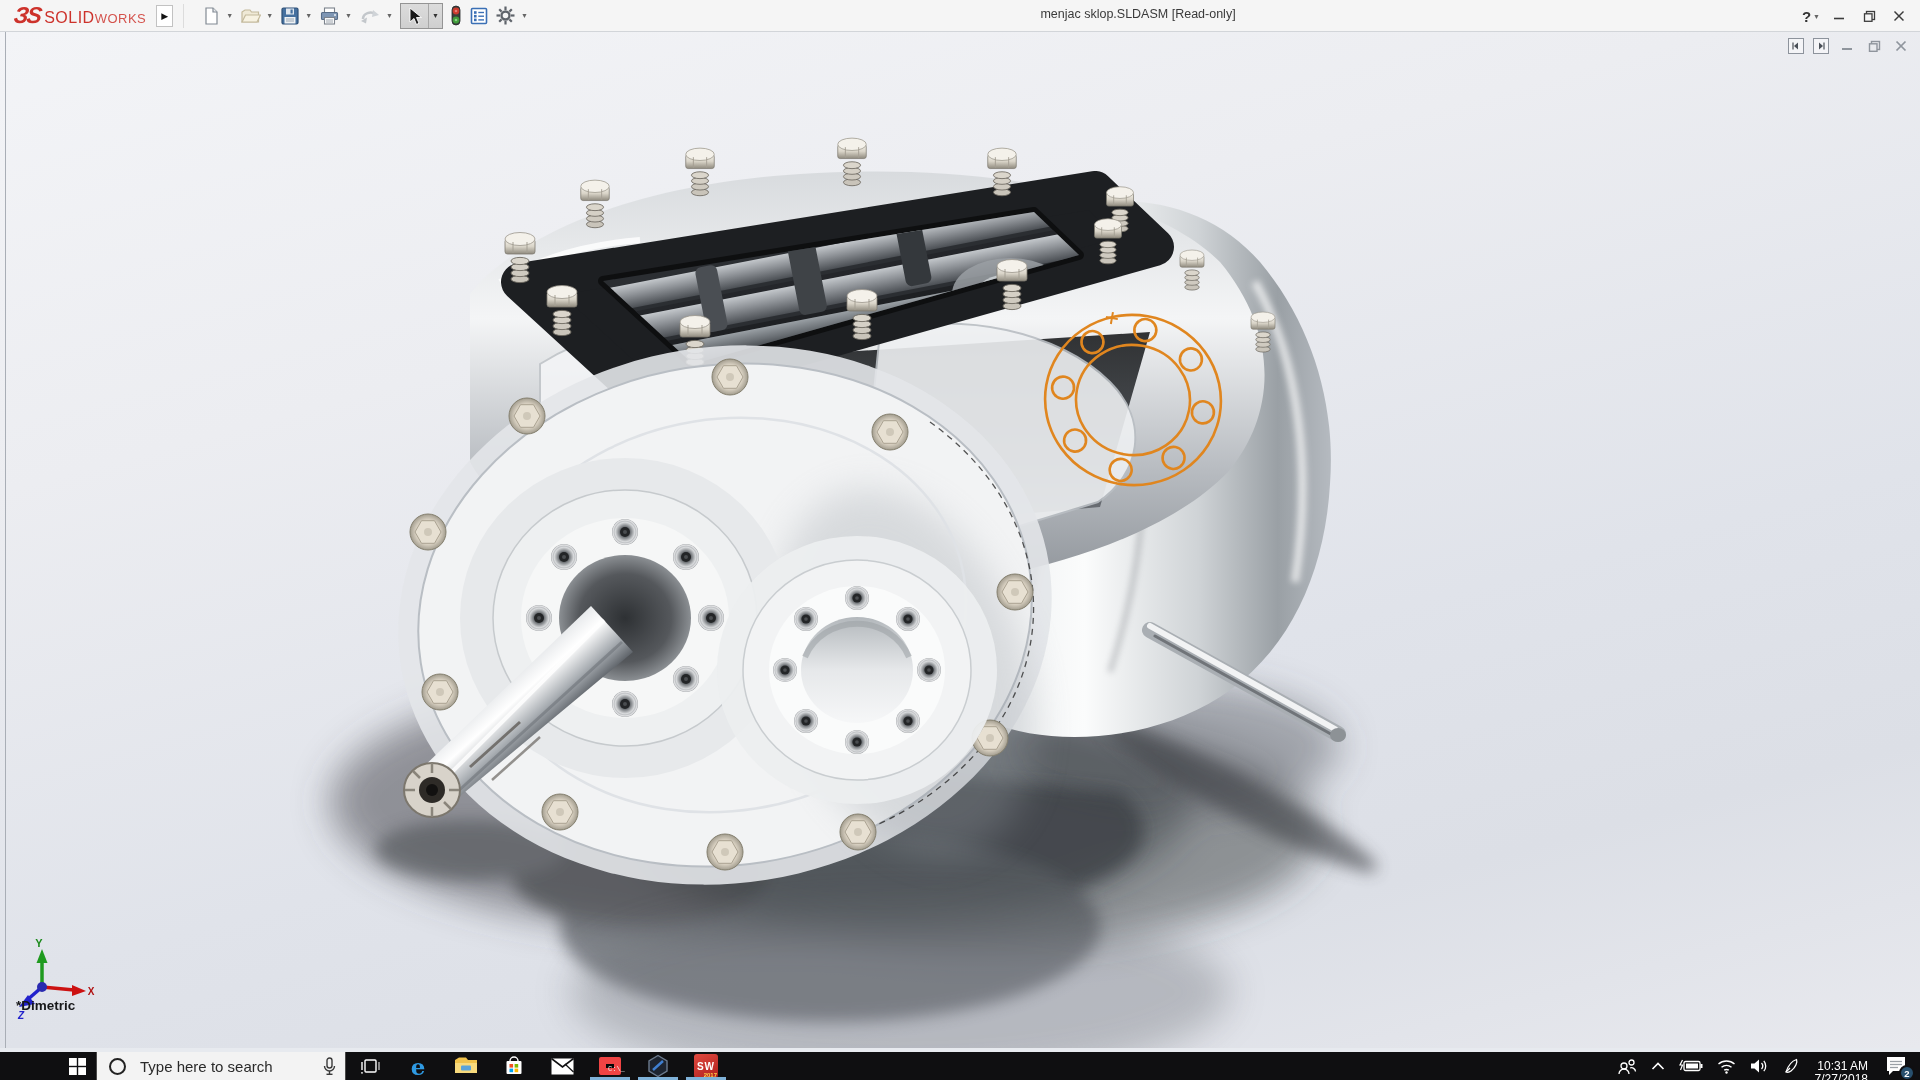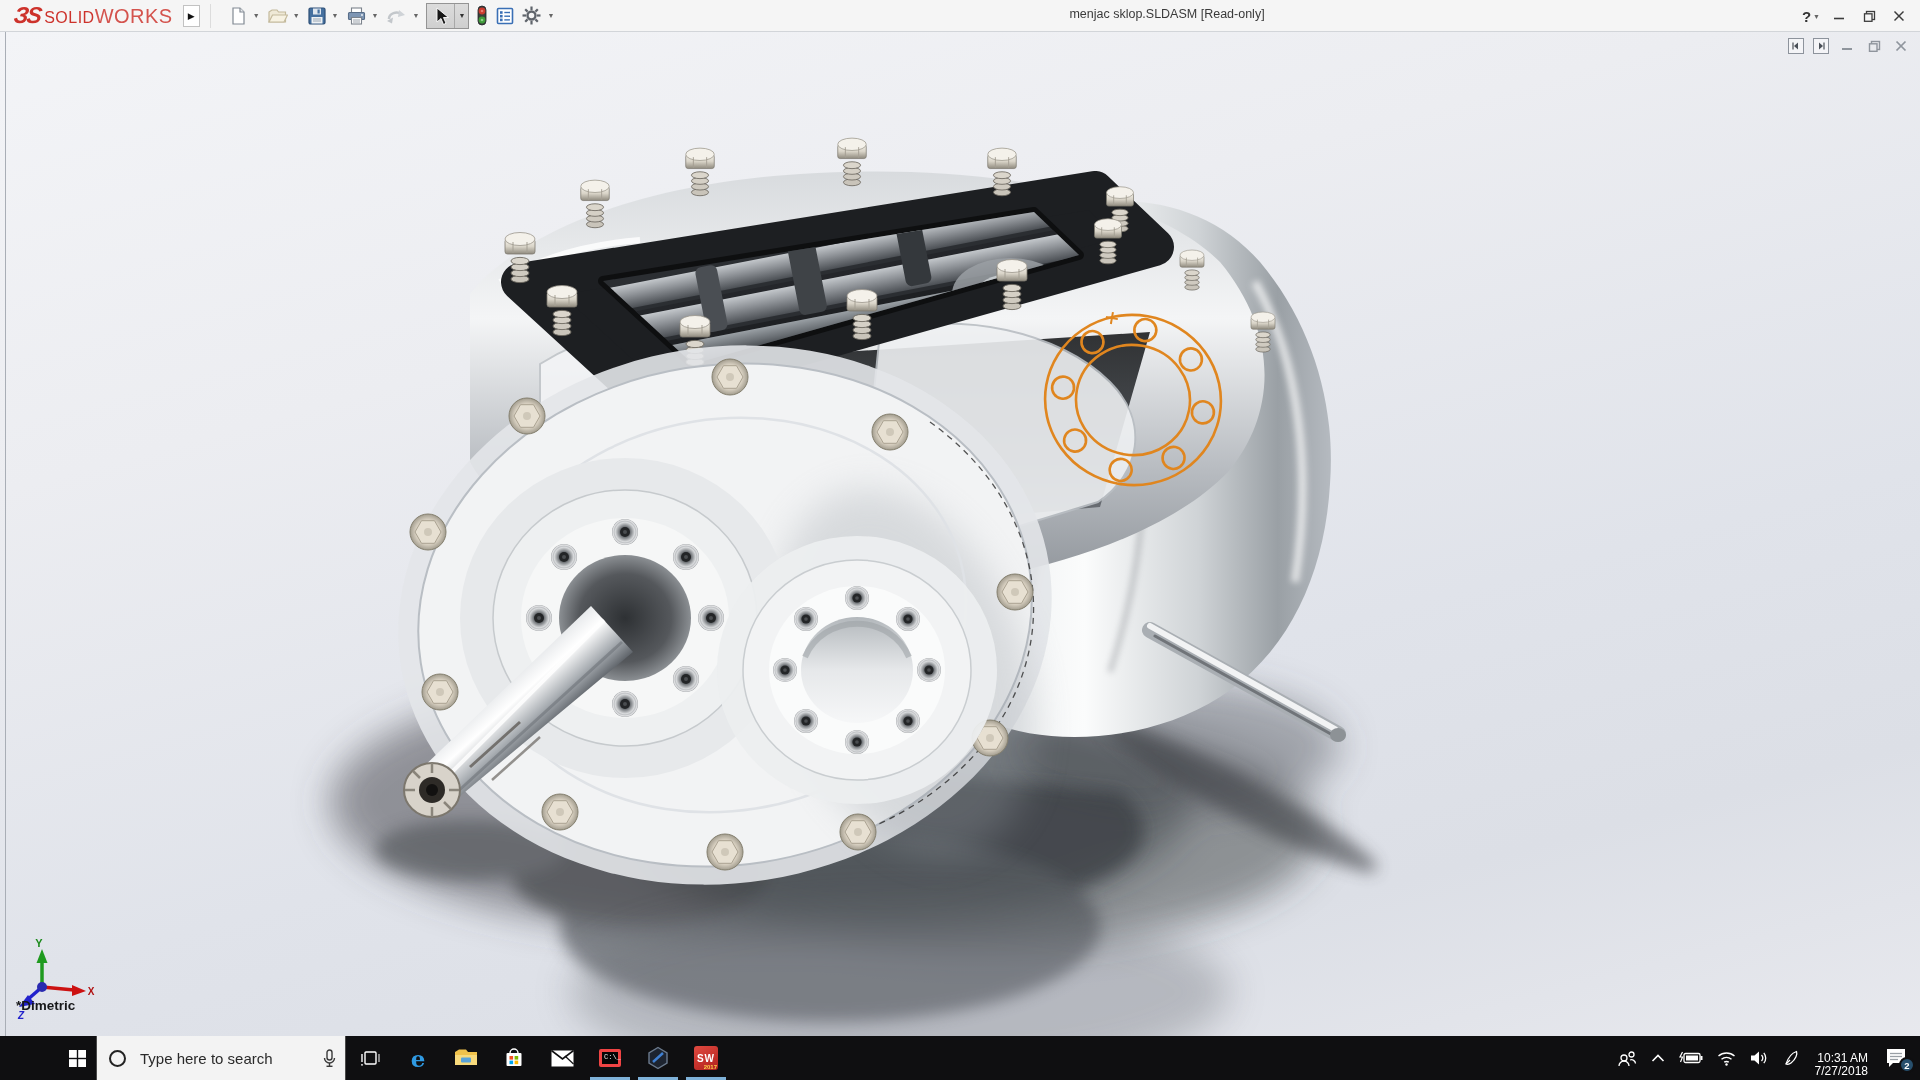--- a/index.html
+++ b/index.html
@@ -5,49 +5,49 @@
   html,body{margin:0;padding:0;width:1920px;height:1080px;overflow:hidden;
     font-family:"Liberation Sans", sans-serif; background:#e7eaef;}
   *{box-sizing:border-box;}
 
   
   .titlebar{position:absolute;top:0;left:0;width:1920px;height:32px;background:#f5f5f5;
     border-bottom:1px solid #d2d5d9;display:flex;align-items:center;z-index:50;}
   .logo{display:flex;align-items:baseline;padding:0 8px 0 14px;cursor:default;}
   .logo-mark{font-style:italic;font-weight:bold;font-size:23px;color:#cd322b;letter-spacing:-2px;margin-right:4px;transform:skewX(-8deg);}
   .logo-solid{font-weight:normal;font-size:16px;color:#cd322b;letter-spacing:.5px;}
-  .logo-works{font-weight:normal;font-size:20px;color:#d4534d;letter-spacing:.5px;}
+  .logo-works{font-weight:normal;font-size:13px;color:#d4534d;letter-spacing:.5px;}
   .flyout-btn{width:17px;height:22px;border:1px solid #c2c2c2;background:#fff;display:flex;
     align-items:center;justify-content:center;font-size:9px;color:#111;margin-left:2px;}
   .tb-sep{width:1px;height:24px;background:#dcdcdc;margin:0 14px 0 10px;}
   .tb-group{display:flex;align-items:center;}
   .tb-btn{height:28px;display:flex;align-items:center;justify-content:center;padding:0 2px;margin:0 1px;}
   .caret{font-size:7px;color:#666;margin:0 4px 0 2px;}
   .sel-box{display:flex;align-items:center;border:1px solid #949494;background:linear-gradient(#dcdcdc,#cfcfcf);height:26px;margin:0 3px;}
   .sel-main{width:27px;height:24px;display:flex;align-items:center;justify-content:center;}
   .sel-drop{width:14px;height:24px;border-left:1px solid #a8a8a8;display:flex;align-items:center;justify-content:center;font-size:7px;color:#333;}
-  .doc-title{position:absolute;left:1167px;top:0;height:28px;transform:translateX(-50%);
+  .doc-title{position:absolute;left:1138px;top:0;height:28px;transform:translateX(-50%);
     display:flex;align-items:center;font-size:12.5px;color:#3a3a3a;white-space:nowrap;}
   .win-ctrls{position:absolute;right:6px;top:0;height:32px;display:flex;align-items:center;}
   .win-btn{width:30px;height:30px;display:flex;align-items:center;justify-content:center;color:#3c3c3c;}
   .help-btn{font-size:15px;font-weight:bold;color:#333;width:22px;justify-content:flex-end;}
 
   
   .viewport{position:absolute;top:32px;left:0;width:1920px;height:1016px;
     background:linear-gradient(165deg,#f3f4f7 0%,#ecedf1 30%,#e0e3ea 62%,#dcdfe6 80%,#e8e9ee 100%);}
   .vp-left-line{position:absolute;left:5px;top:0;width:1px;height:1016px;background:#a9aeb6;}
   .inner-ctrls{position:absolute;top:5px;right:10px;display:flex;align-items:center;gap:9px;}
   .pane-box{width:16px;height:16px;border:1px solid #8d939c;background:rgba(250,250,251,.6);
     display:flex;align-items:center;justify-content:center;}
   .inner-glyph{color:#8f959d;display:flex;align-items:center;justify-content:center;width:18px;height:18px;}
   .orientation-label{position:absolute;left:16px;top:966px;font-size:13.5px;font-weight:600;color:#17181a;}
   .triad{position:absolute;left:12px;top:903px;}
 
   
-  .taskbar{position:absolute;bottom:0;left:0;width:1920px;height:44px;background:#0f0f11;
+  .taskbar{position:absolute;bottom:0;left:0;width:1920px;height:28px;background:#0f0f11;
     display:flex;align-items:stretch;z-index:60;}
   .tk-btn{width:48px;display:flex;align-items:center;justify-content:center;position:relative;flex:0 0 auto;}
   .tk-start{width:96px;justify-content:flex-end;padding-right:10px;}
   .search-box{width:250px;flex:0 0 auto;background:#f3f3f3;display:flex;align-items:center;
     border:1px solid #4a4a4a;border-top:none;border-bottom:none;padding:0 8px 0 12px;}
   .search-box input{border:none;outline:none;background:transparent;font-size:15px;color:#1f1f1f;
     font-family:"Liberation Sans",sans-serif;flex:1;min-width:0;}
   .search-box input::placeholder{color:#2a2a2a;opacity:1;}
   .cortana-ring{width:17px;height:17px;border:2px solid #222;border-radius:50%;margin-right:12px;flex:0 0 auto;}
   .run-underline{position:absolute;bottom:0;left:4px;width:40px;height:3px;background:#7fb2d9;}
@@ -55,21 +55,21 @@
   .tray{display:flex;align-items:center;flex:0 0 auto;padding-right:4px;}
   .tray-btn{height:32px;display:flex;align-items:center;justify-content:center;padding:0 7px;position:relative;}
   .clock{color:#fff;font-size:12px;text-align:right;line-height:13px;padding:0 8px;margin-top:14px;}
   .notif-badge{position:absolute;right:1px;bottom:1px;width:16px;height:16px;border-radius:50%;
     background:#274f6d;border:2px solid #0f0f11;color:#fff;font-size:9.5px;font-weight:bold;
     display:flex;align-items:center;justify-content:center;}
   .sw-tile{width:24px;height:24px;background:linear-gradient(150deg,#e04a40,#b01f1d);border-radius:3px;
     position:relative;display:flex;align-items:center;justify-content:center;text-align:right;}
   .sw-letters{color:#fff;font-weight:bold;font-size:10px;letter-spacing:1px;}
   .sw-year{position:absolute;right:1px;bottom:0px;color:#ffd24a;font-size:6px;font-weight:bold;}
-  .cmd-tile{width:22px;height:18px;background:#050505;border:3px solid #ef4444;border-radius:2px;
+  .cmd-tile{width:22px;height:18px;background:#050505;border:7px solid #ef4444;border-radius:2px;
     color:#eee;font-family:"Liberation Mono",monospace;font-size:7px;line-height:8px;padding:1px 2px;}
 </style>
 </head>
 <body>
 
 <div class="titlebar">
   <div class="logo">
     <span class="logo-mark">ЗS</span>
     <span class="logo-solid">SOLID</span>
     <span class="logo-works">WORKS</span>

